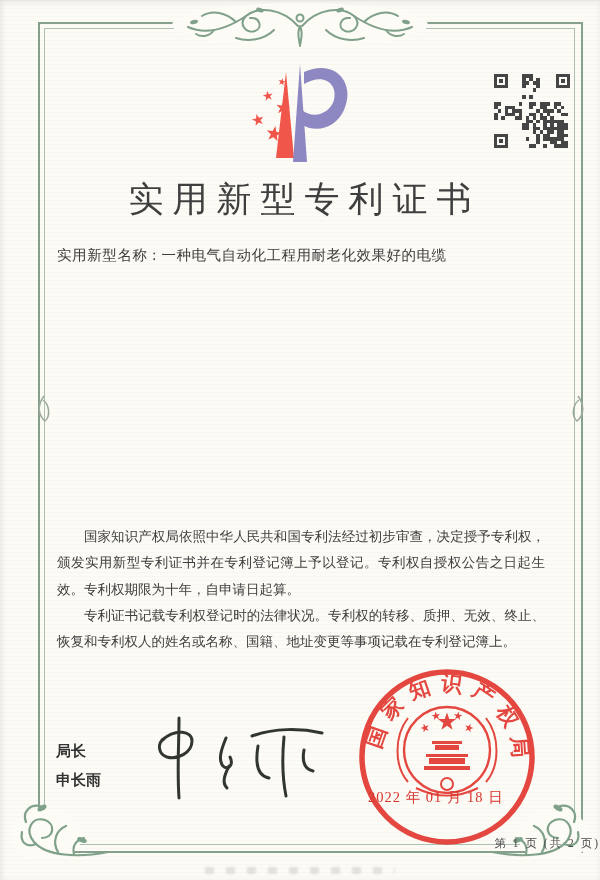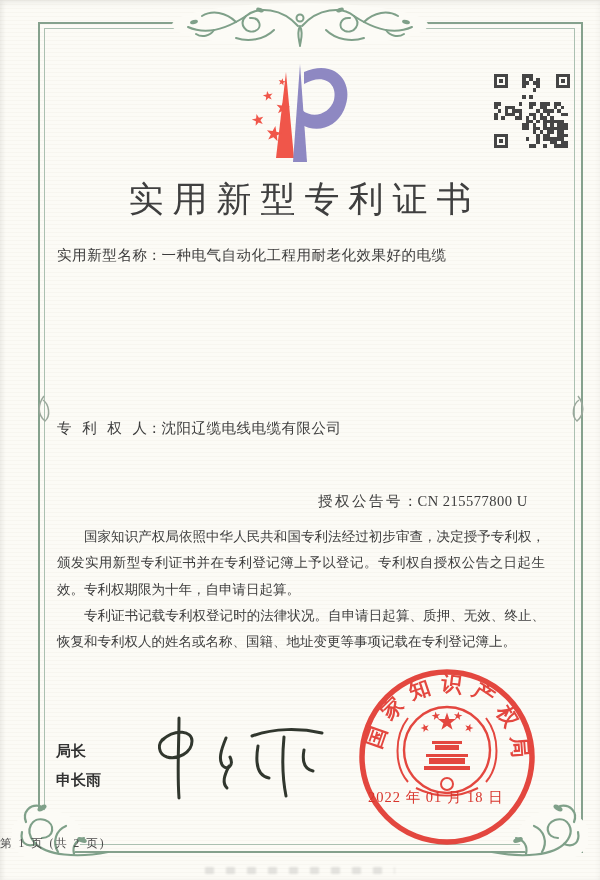--- a/index.html
+++ b/index.html
@@ -31,21 +31,21 @@
   .g-left{left:57px;} .g-right{left:318px;}
   .grow .glabel{letter-spacing:2.5px;}
   .paras{position:absolute;left:57px;top:524px;width:488px;font-size:13.5px;line-height:1.95;
      text-align:justify;color:#3d3d3d;}
   .paras p{margin:0;text-indent:2em;}
   .signer{position:absolute;left:56px;top:736px;font-family:"Liberation Sans","DejaVu Sans",sans-serif;
      font-size:15px;font-weight:600;color:#333;line-height:1.95;}
   .signature{position:absolute;left:132px;top:706px;width:215px;height:105px;}
   .seal{position:absolute;left:352px;top:662px;width:190px;height:190px;opacity:0.93;}
   .seal-date{position:absolute;left:368px;top:788px;font-size:14.5px;color:#d8352c;letter-spacing:1px;font-weight:500;}
-  .footer{position:absolute;left:0;top:836px;width:600px;text-align:left;font-size:11.5px;letter-spacing:2px;color:#4c4c4c;}
+  .footer{position:absolute;left:0;top:836px;width:600px;text-align:right;font-size:11.5px;letter-spacing:2px;color:#4c4c4c;}
   .bleed{position:absolute;left:205px;top:867px;width:190px;height:7px;opacity:.35;filter:blur(1.3px);
      background:repeating-linear-gradient(90deg, rgba(110,110,110,.5) 0 9px, rgba(0,0,0,0) 9px 21px);}
 </style>
 </head>
 <body>
 
 <div class="page">
 
   <svg width="0" height="0" style="position:absolute">
     <defs>
@@ -577,31 +577,25 @@
     <div class="finder f-tl"></div>
     <div class="finder f-tr"></div>
     <div class="finder f-bl"></div>
   </div>
 
   <div class="title">实用新型专利证书</div>
 
   <div class="frow" style="top:246px">
     <span class="flabel">实用新型名称</span><span class="fcolon">：</span><span class="fvalue">一种电气自动化工程用耐老化效果好的电缆</span>
   </div>
-  <div class="frow" style="top:419px">
-    <span class="flabel">专利权人</span><span class="fcolon">：</span><span class="fvalue">沈阳辽缆电线电缆有限公司</span>
-  </div>
-
-  <div class="grow g-right">
-    <span class="glabel">授权公告号</span><span>：</span><span class="fvalue">CN 215577800 U</span>
-  </div>
+
 
   <div class="paras">
     <p>国家知识产权局依照中华人民共和国专利法经过初步审查，决定授予专利权，颁发实用新型专利证书并在专利登记簿上予以登记。专利权自授权公告之日起生效。专利权期限为十年，自申请日起算。</p>
-    <p>专利证书记载专利权登记时的法律状况。自申请日起算、质押、无效、终止、恢复和专利权人的姓名或名称、国籍、地址变更等事项记载在专利登记簿上。</p>
+    <p>专利证书记载专利权登记时的法律状况。专利权的转移、质押、无效、终止、恢复和专利权人的姓名或名称、国籍、地址变更等事项记载在专利登记簿上。</p>
   </div>
 
   <div class="signer">
     <div>局长</div>
     <div>申长雨</div>
   </div>
 
   <svg class="signature" viewBox="0 0 215 105">
     <g stroke="#31372e" stroke-width="3" fill="none" stroke-linecap="round" stroke-linejoin="round">
       <path d="M30,34 C44,22 60,25 60,35 C60,47 45,54 35,51 C26,48 25,37 32,33"></path>

